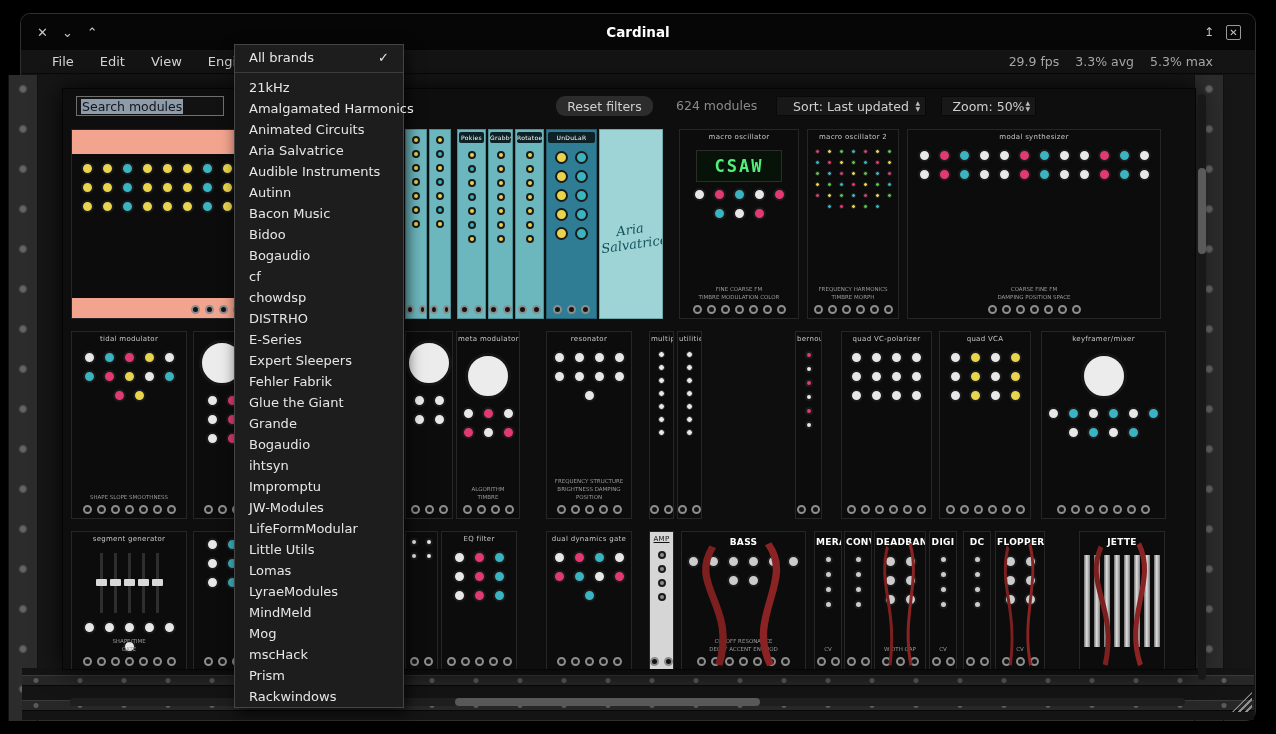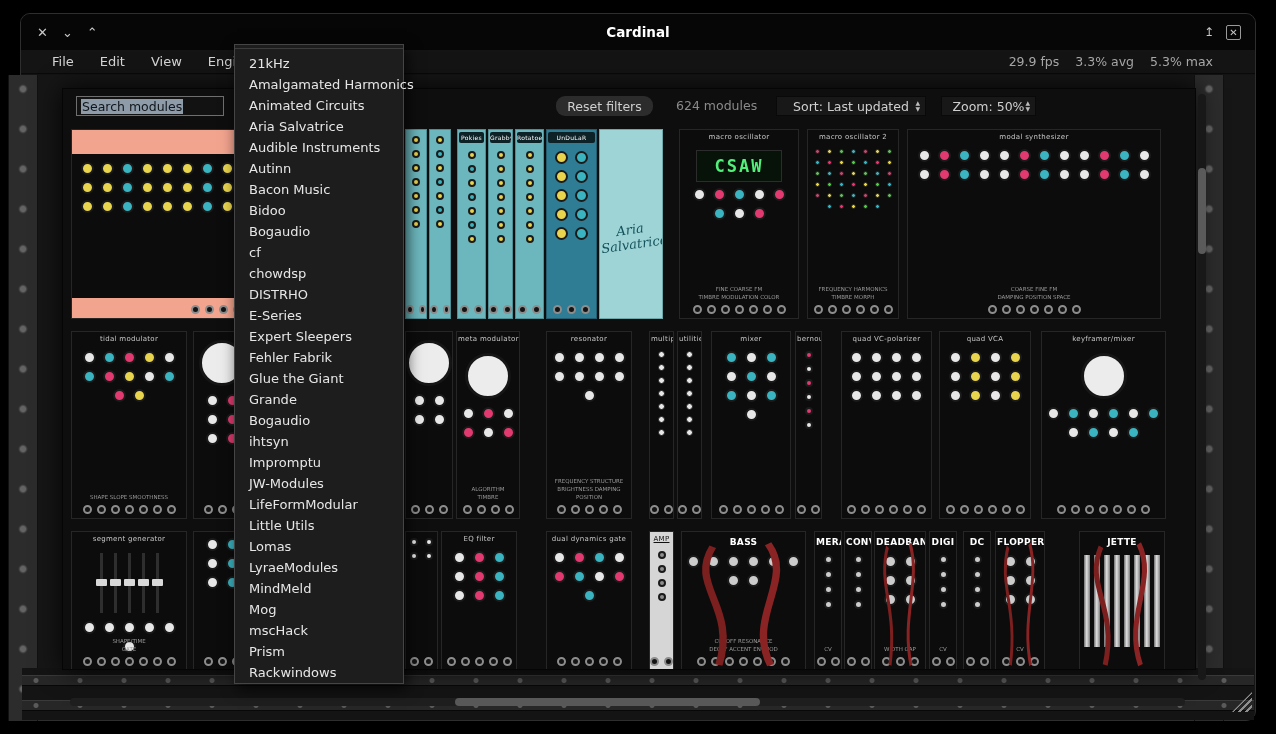--- a/index.html
+++ b/index.html
@@ -605,42 +605,20 @@
           <div class="knob" style="height: 7px; width: 7px; background: rgb(232, 232, 232); border-width: 1px;"></div>
           <div class="knob" style="height: 7px; width: 7px; background: rgb(232, 232, 232); border-width: 1px;"></div>
           <div class="knob" style="height: 7px; width: 7px; background: rgb(232, 232, 232); border-width: 1px;"></div>
           <div class="knob" style="height: 7px; width: 7px; background: rgb(232, 232, 232); border-width: 1px;"></div>
         </div>
         <div class="ports">
           <div class="port"></div>
           <div class="port"></div>
         </div>
       </div>
-      <div class="module dark" style="left: 648px; top: 242px; width: 80px; height: 188px;">
-        <div class="mod-title">mixer</div>
-        <div class="knobs">
-          <div class="knob" style="height: 13px; width: 13px; background: rgb(58, 180, 192); border-width: 2px;"></div>
-          <div class="knob" style="height: 13px; width: 13px; background: rgb(232, 232, 232); border-width: 2px;"></div>
-          <div class="knob" style="height: 13px; width: 13px; background: rgb(58, 180, 192); border-width: 2px;"></div>
-          <div class="knob" style="height: 13px; width: 13px; background: rgb(232, 232, 232); border-width: 2px;"></div>
-          <div class="knob" style="height: 13px; width: 13px; background: rgb(58, 180, 192); border-width: 2px;"></div>
-          <div class="knob" style="height: 13px; width: 13px; background: rgb(232, 232, 232); border-width: 2px;"></div>
-          <div class="knob" style="height: 13px; width: 13px; background: rgb(58, 180, 192); border-width: 2px;"></div>
-          <div class="knob" style="height: 13px; width: 13px; background: rgb(232, 232, 232); border-width: 2px;"></div>
-          <div class="knob" style="height: 13px; width: 13px; background: rgb(58, 180, 192); border-width: 2px;"></div>
-          <div class="knob" style="height: 13px; width: 13px; background: rgb(232, 232, 232); border-width: 2px;"></div>
-        </div>
-        <div class="ports">
-          <div class="port"></div>
-          <div class="port"></div>
-          <div class="port"></div>
-          <div class="port"></div>
-          <div class="port"></div>
-        </div>
-      </div>
       <div class="module dark" style="left: 732px; top: 242px; width: 27px; height: 188px;">
         <div class="mod-title">bernoulli gate</div>
         <div class="knobs">
           <div class="knob" style="height: 8px; width: 8px; background: rgb(226, 58, 112); border-width: 2px;"></div>
           <div class="knob" style="height: 8px; width: 8px; background: rgb(232, 232, 232); border-width: 2px;"></div>
           <div class="knob" style="height: 8px; width: 8px; background: rgb(226, 58, 112); border-width: 2px;"></div>
           <div class="knob" style="height: 8px; width: 8px; background: rgb(232, 232, 232); border-width: 2px;"></div>
           <div class="knob" style="height: 8px; width: 8px; background: rgb(226, 58, 112); border-width: 2px;"></div>
           <div class="knob" style="height: 8px; width: 8px; background: rgb(232, 232, 232); border-width: 2px;"></div>
         </div>
@@ -973,20 +951,24 @@
         </div>
         <div class="cables"><svg width="100%" height="100%" viewBox="0 0 100 140" preserveAspectRatio="none">
             <path d="M25 15 C 5 55, 45 75, 30 135" stroke="#7c1f1f" stroke-width="6" fill="none"></path>
             <path d="M70 12 C 92 50, 52 85, 72 135" stroke="#8a2424" stroke-width="6" fill="none"></path>
           </svg></div>
       </div>
     </div>
 </div>
 
 <div class="brand-menu">
+  <div class="menu-header">
+    <span>All brands</span>
+    <span>✓</span>
+  </div>
   <div class="menu-sep"></div>
   <div>
       <div class="menu-item">21kHz</div>
       <div class="menu-item">Amalgamated Harmonics</div>
       <div class="menu-item">Animated Circuits</div>
       <div class="menu-item">Aria Salvatrice</div>
       <div class="menu-item">Audible Instruments</div>
       <div class="menu-item">Autinn</div>
       <div class="menu-item">Bacon Music</div>
       <div class="menu-item">Bidoo</div>

